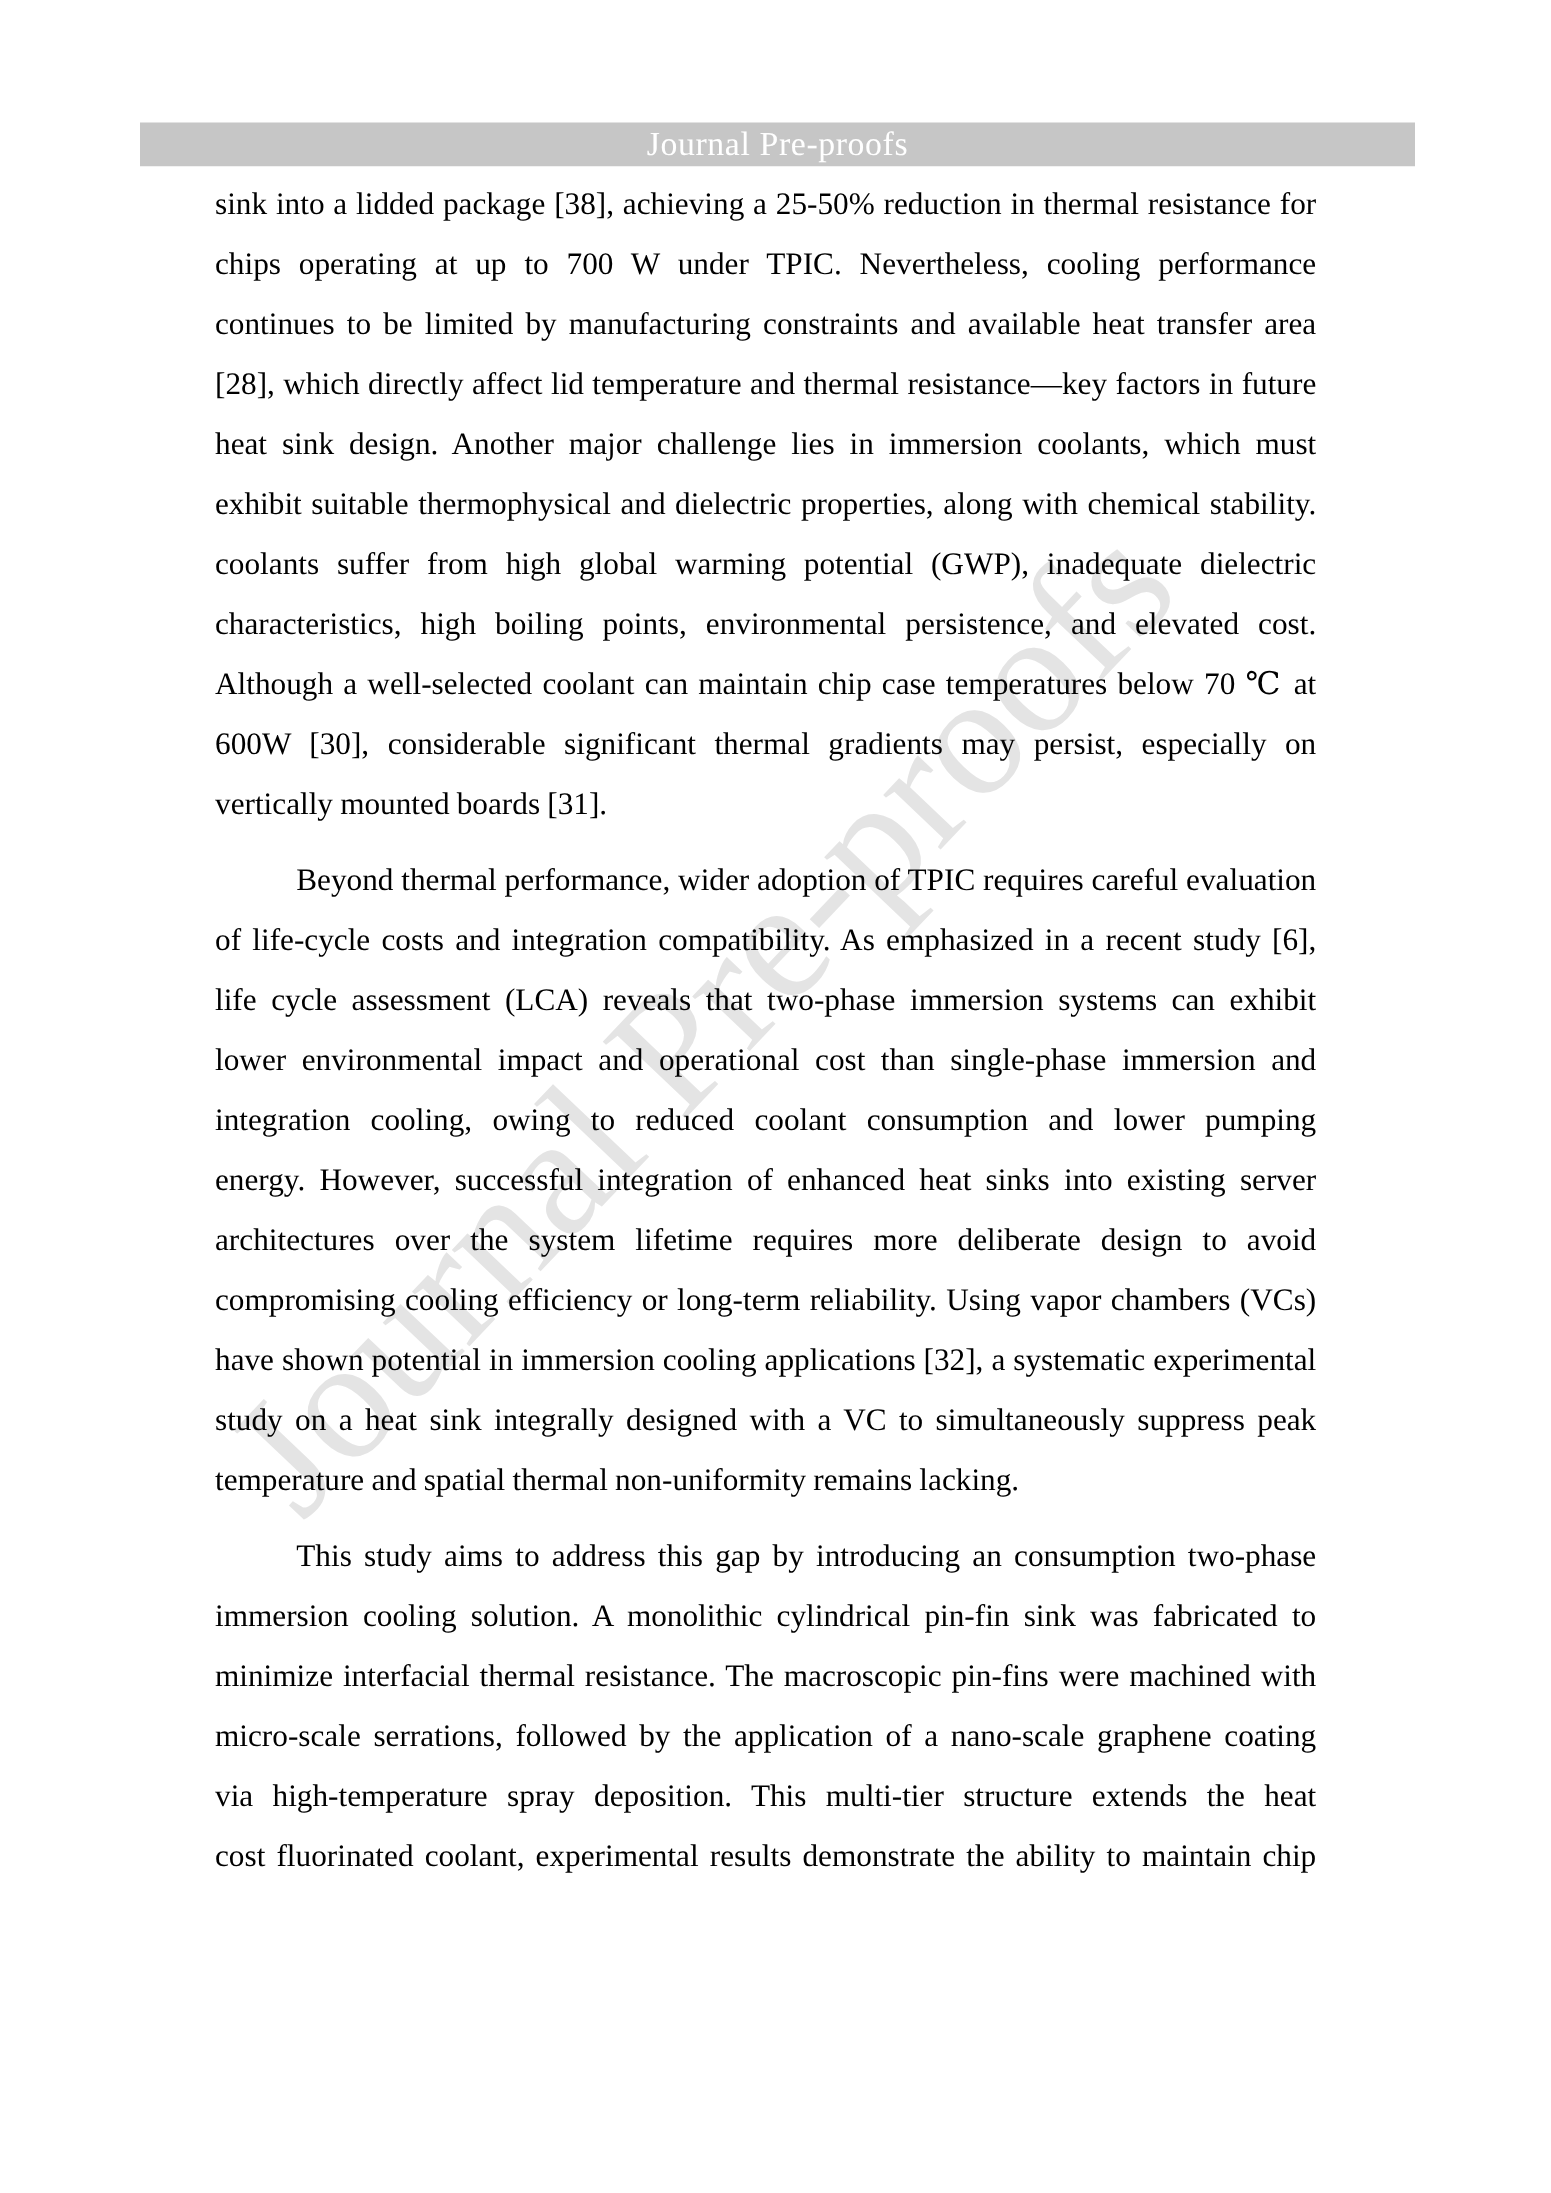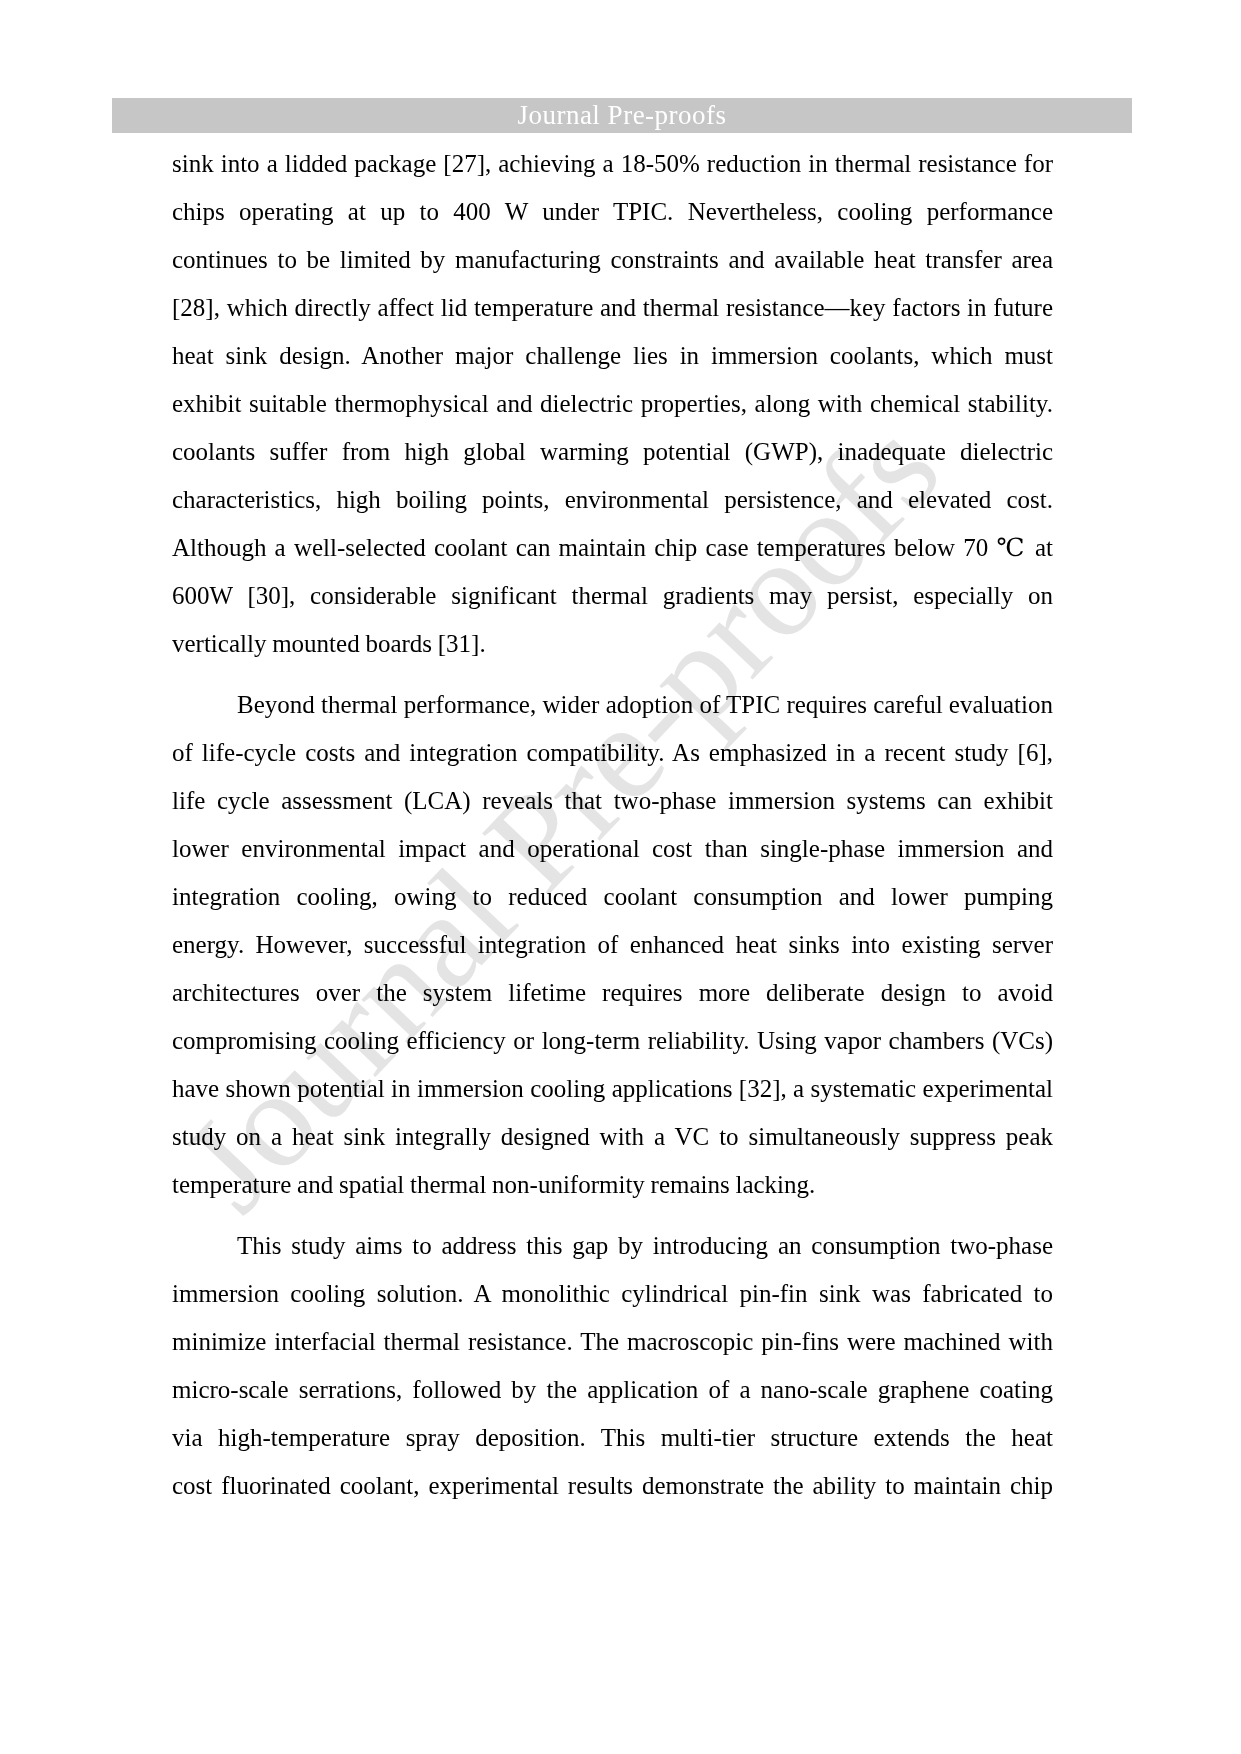--- a/index.html
+++ b/index.html
@@ -65,22 +65,22 @@
 
 <div class="page">
   <div class="watermark">Journal Pre-proofs</div>
 
   <div class="banner">
     <span class="banner-title">Journal Pre-proofs</span>
   </div>
 
   <div class="content">
       <div class="para">
-        <div class="line">sink into a lidded package [27], achieving a 18-50% reduction in thermal resistance for</div>
-        <div class="line">chips operating at up to 400 W under TPIC. Nevertheless, cooling performance</div>
+        <div class="line">sink into a lidded package [38], achieving a 25-50% reduction in thermal resistance for</div>
+        <div class="line">chips operating at up to 700 W under TPIC. Nevertheless, cooling performance</div>
         <div class="line">continues to be limited by manufacturing constraints and available heat transfer area</div>
         <div class="line">[28], which directly affect lid temperature and thermal resistance—key factors in future</div>
         <div class="line">heat sink design. Another major challenge lies in immersion coolants, which must</div>
         <div class="line">exhibit suitable thermophysical and dielectric properties, along with chemical stability.</div>
         <div class="line">coolants suffer from high global warming potential (GWP), inadequate dielectric</div>
         <div class="line">characteristics, high boiling points, environmental persistence, and elevated cost.</div>
         <div class="line">Although a well-selected coolant can maintain chip case temperatures below 70 ℃ at</div>
         <div class="line">600W [30], considerable significant thermal gradients may persist, especially on</div>
         <div class="line para-end">vertically mounted boards [31].</div>
       </div>

